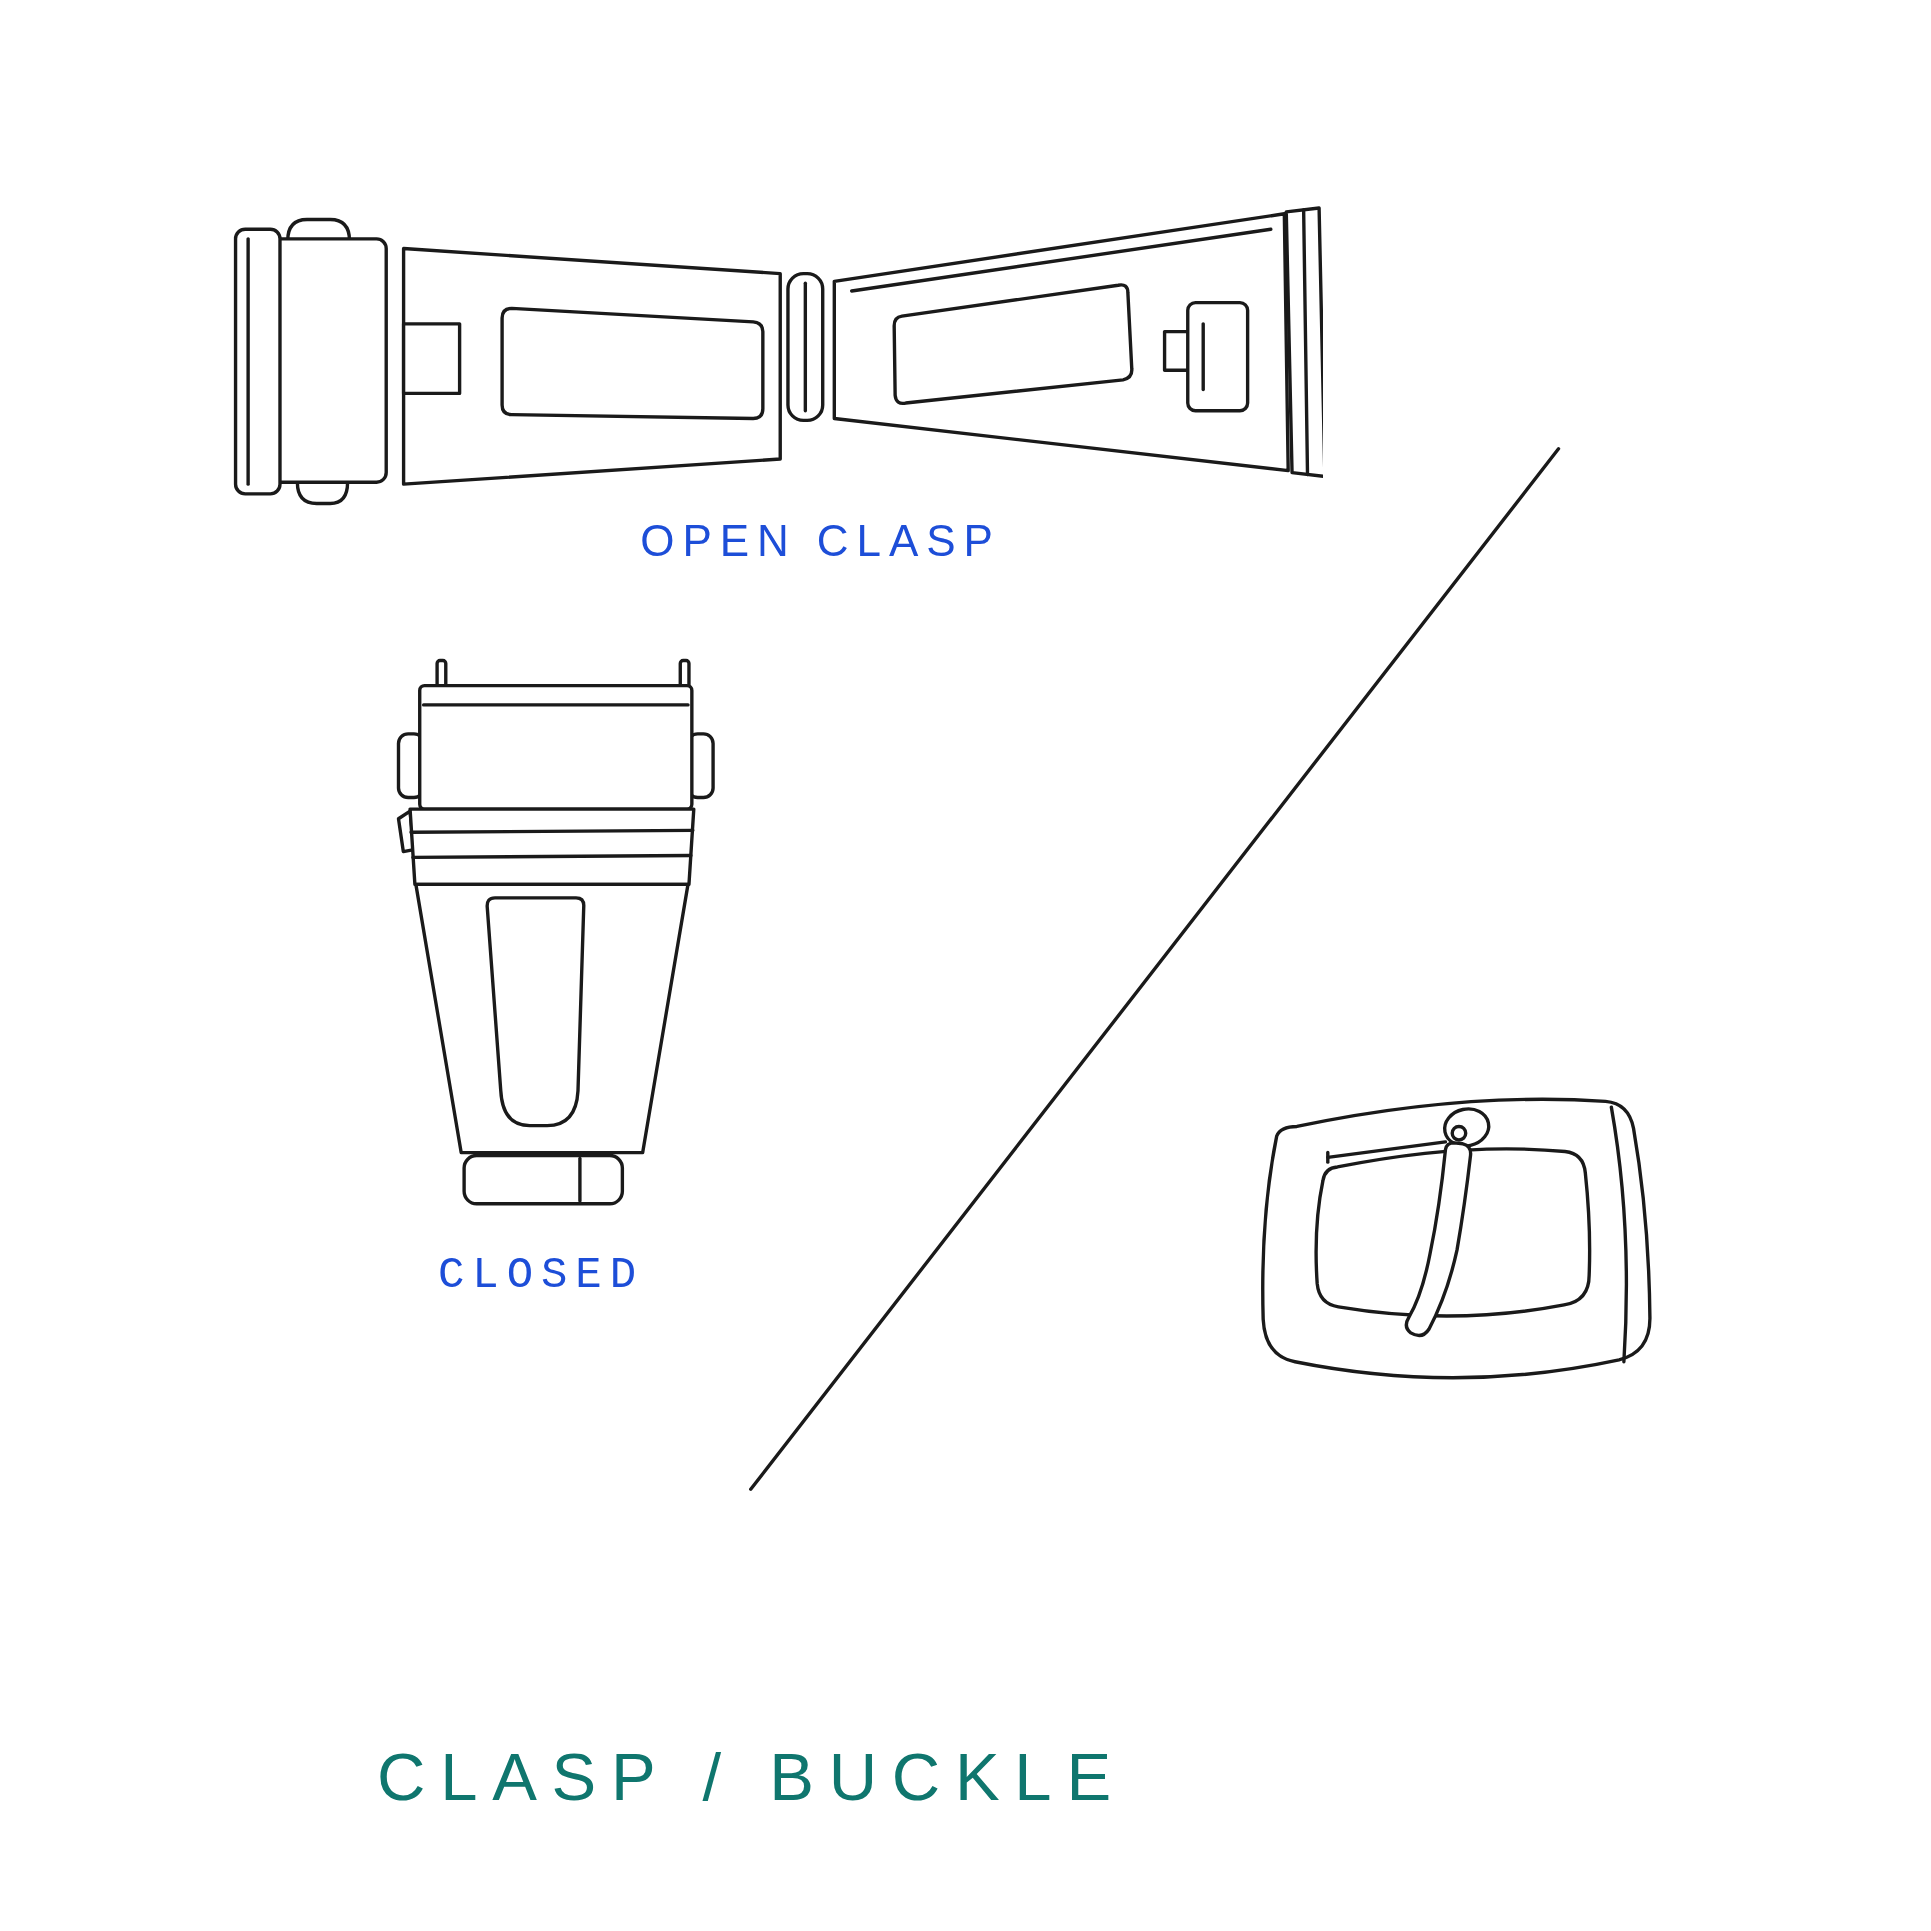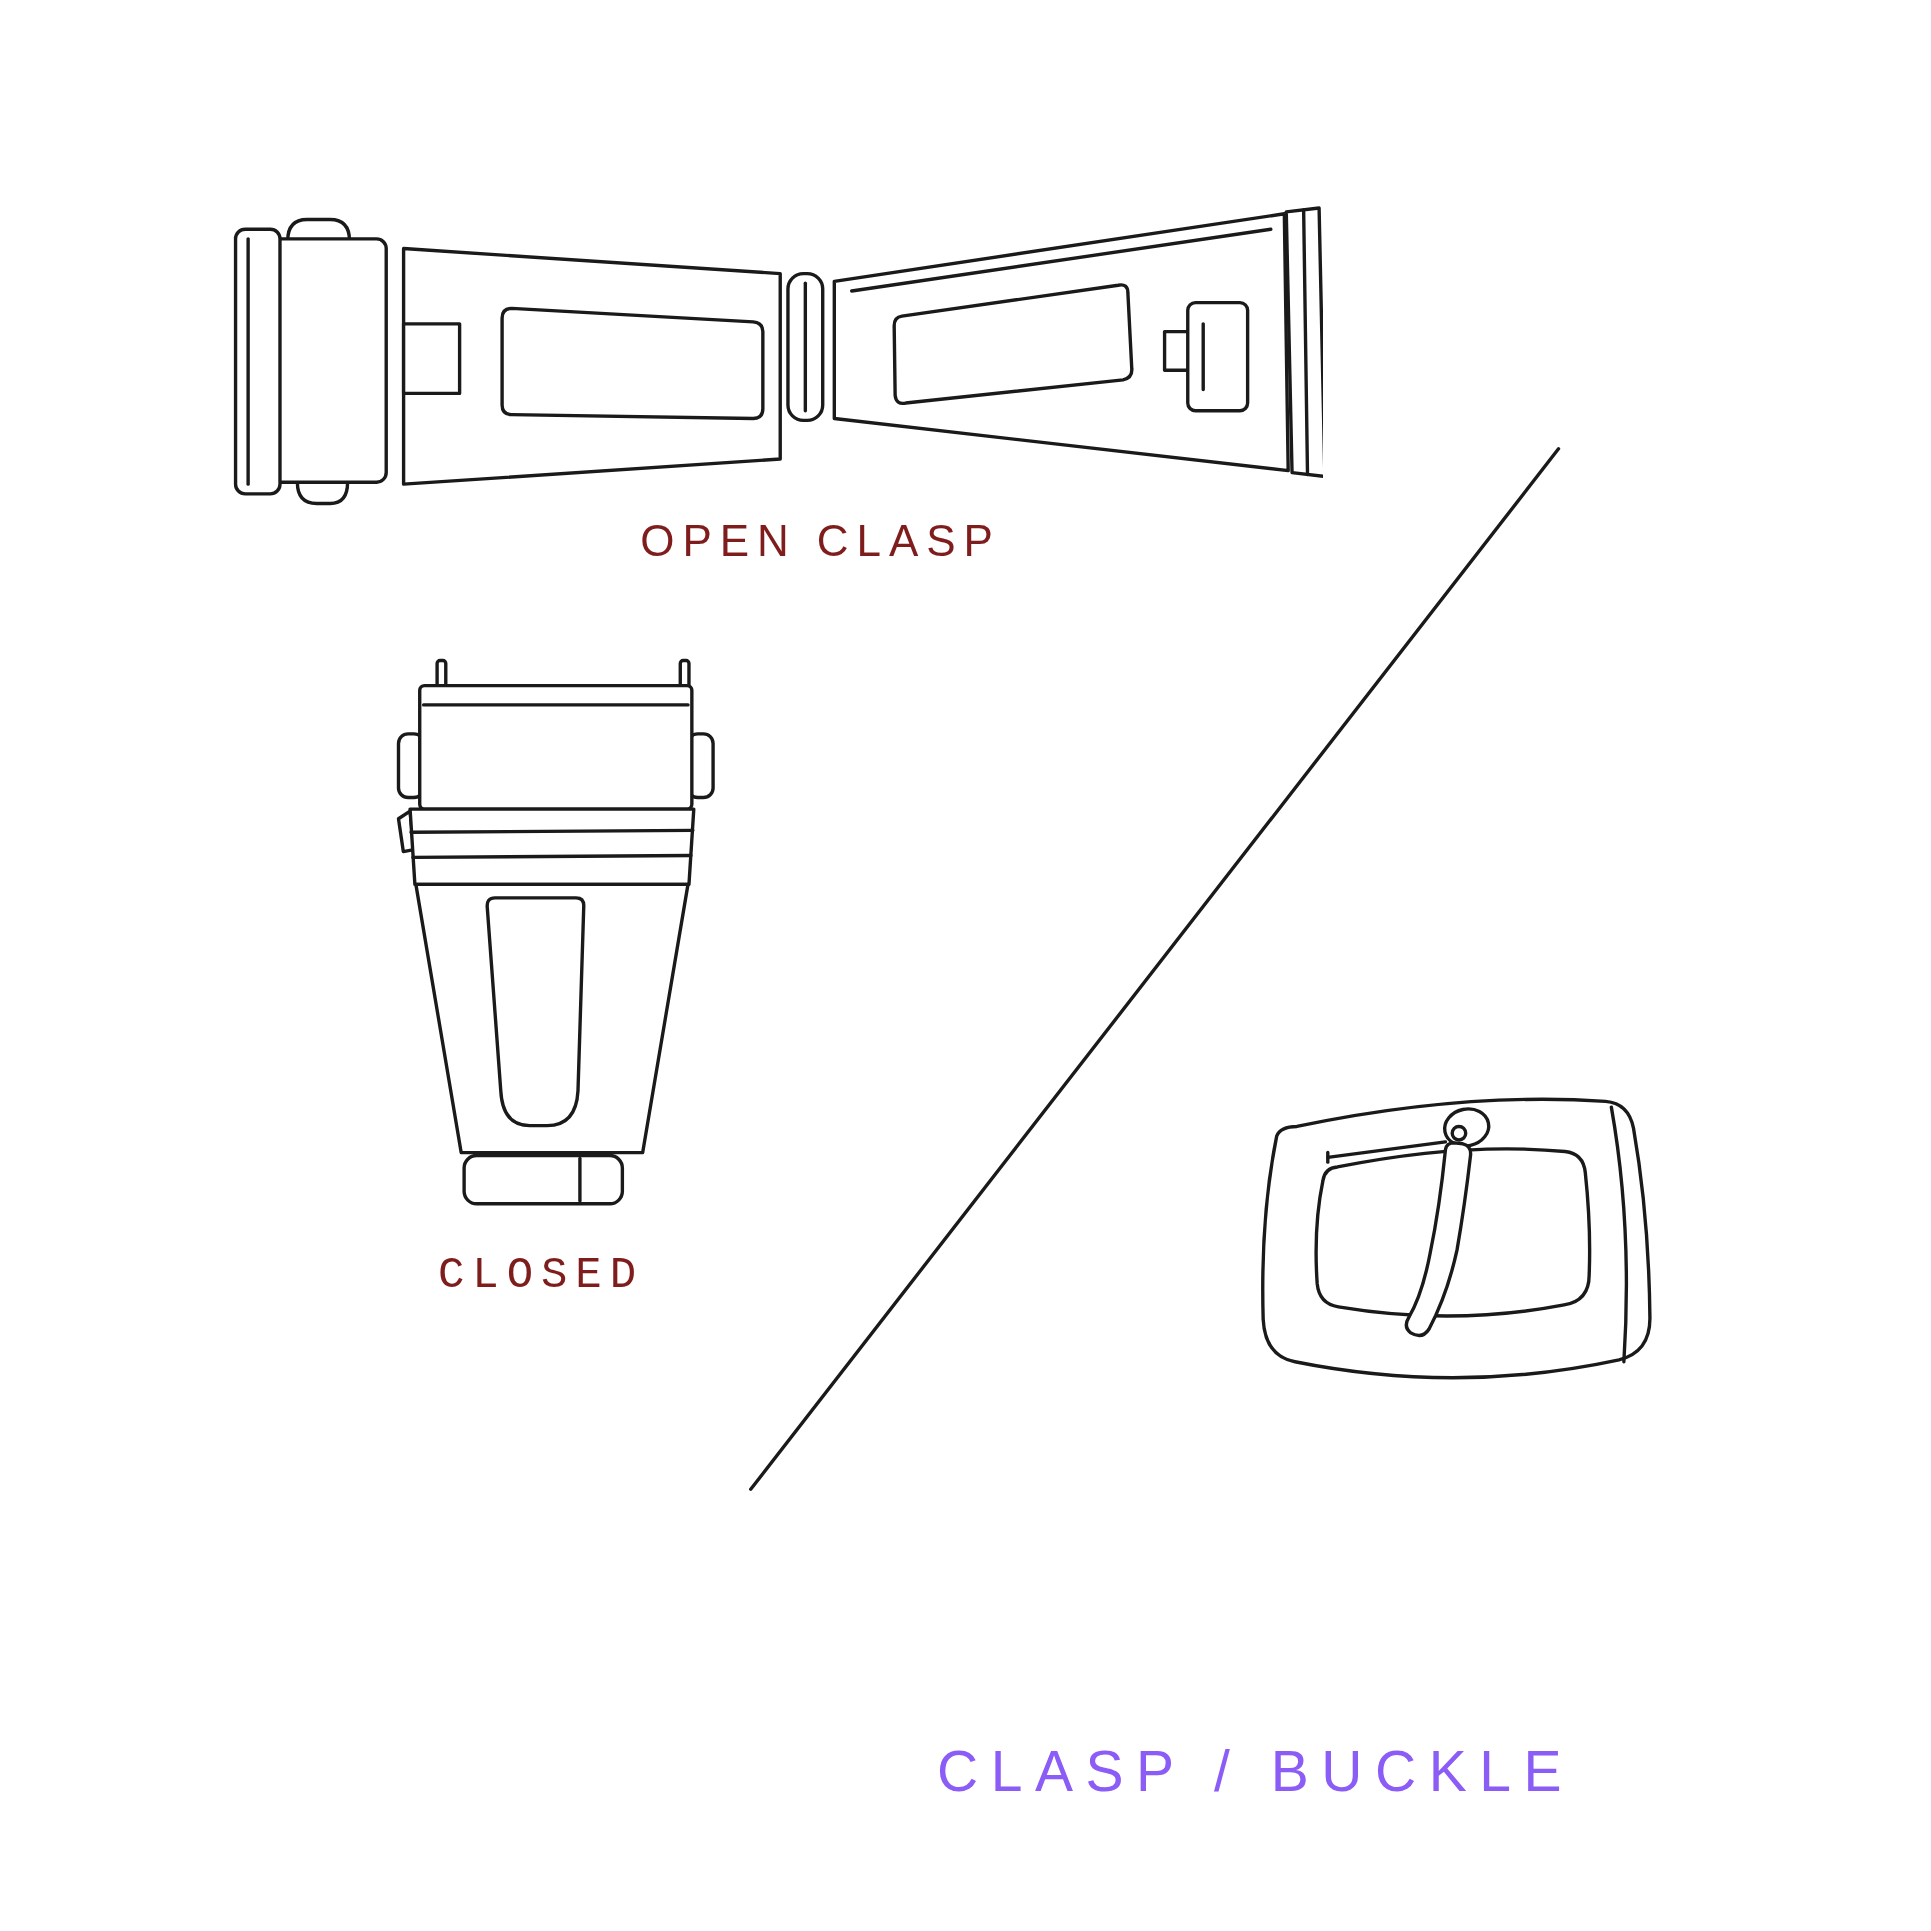--- a/index.html
+++ b/index.html
@@ -23,33 +23,33 @@
     stroke-width: 3.5;
     fill: none;
     stroke-linejoin: round;
     stroke-linecap: round;
   }
   .art .filled {
     fill: #ffffff;
   }
   .caption {
     position: absolute;
-    color: #7f1d1d;
+    color: #1d4ed8;
     font-size: 44px;
     letter-spacing: 0.18em;
     text-align: center;
     line-height: 1;
     white-space: nowrap;
   }
   .title {
     position: absolute;
-    color: #8b5cf6;
-    font-size: 57px;
+    color: #0f766e;
+    font-size: 67px;
     letter-spacing: 0.22em;
-    text-align: right;
+    text-align: left;
     line-height: 1;
     white-space: nowrap;
     font-weight: 500;
   }
 </style>
 </head>
 <body>
 
 <div class="canvas">
 

